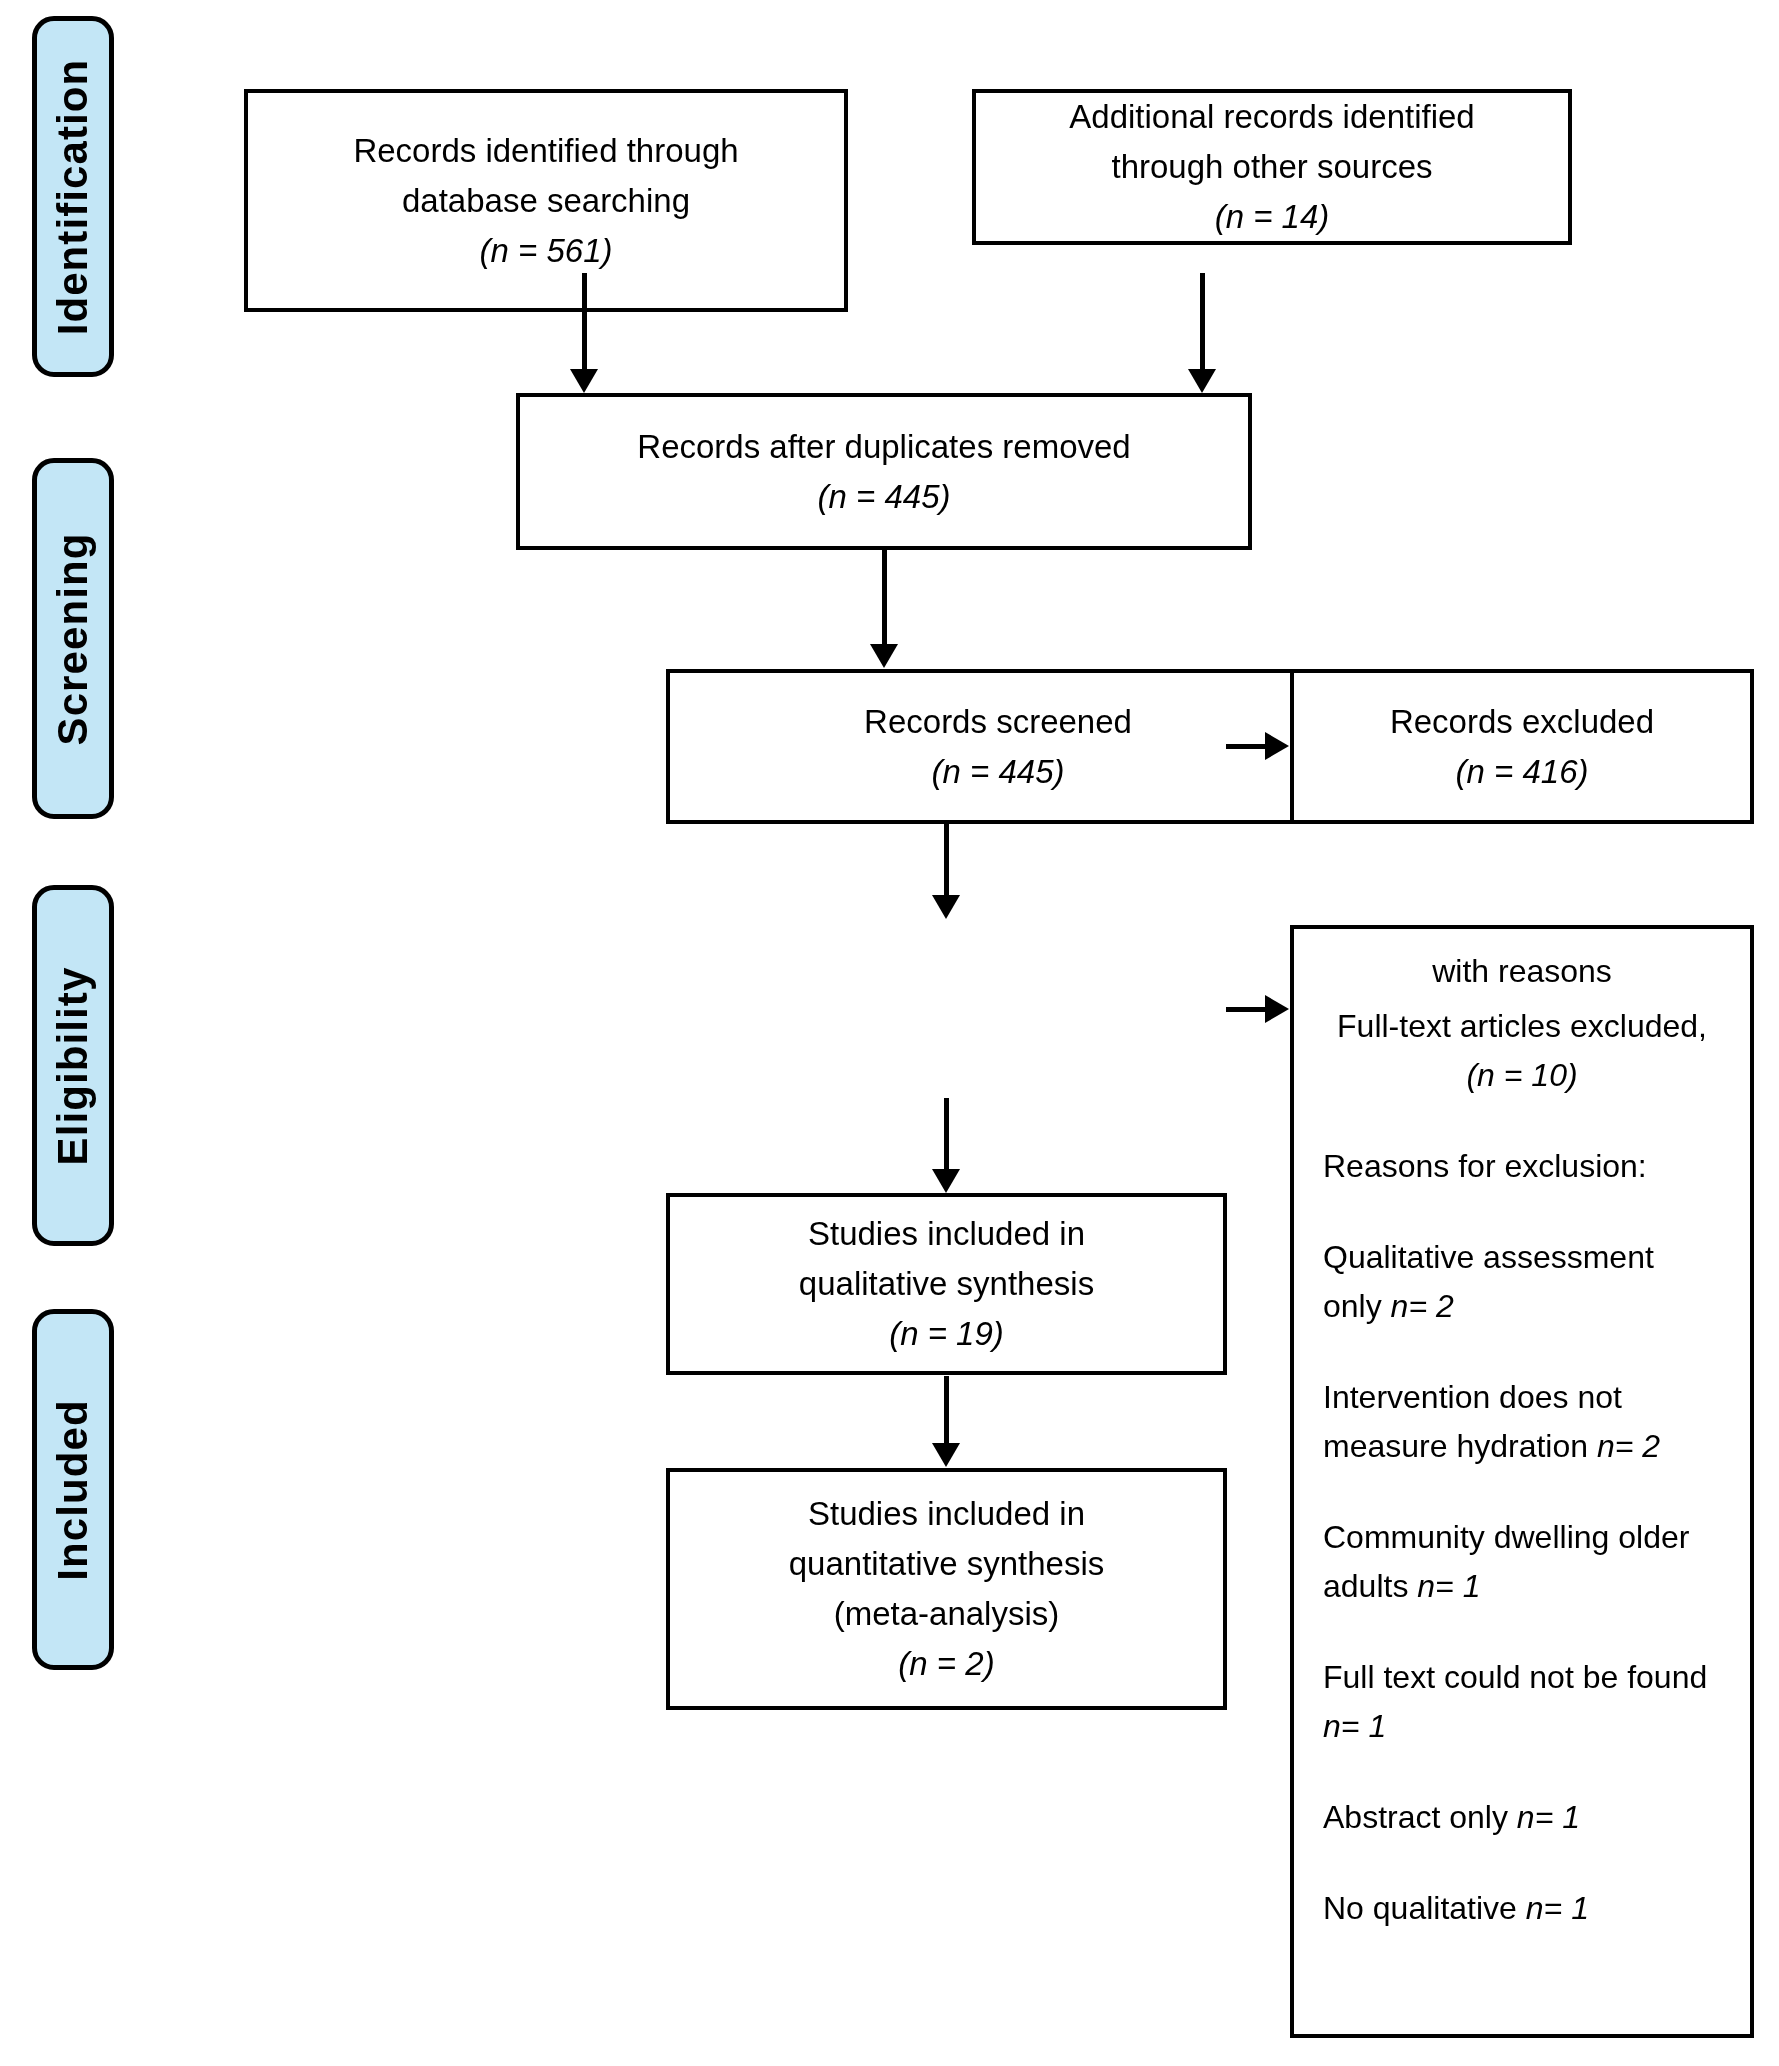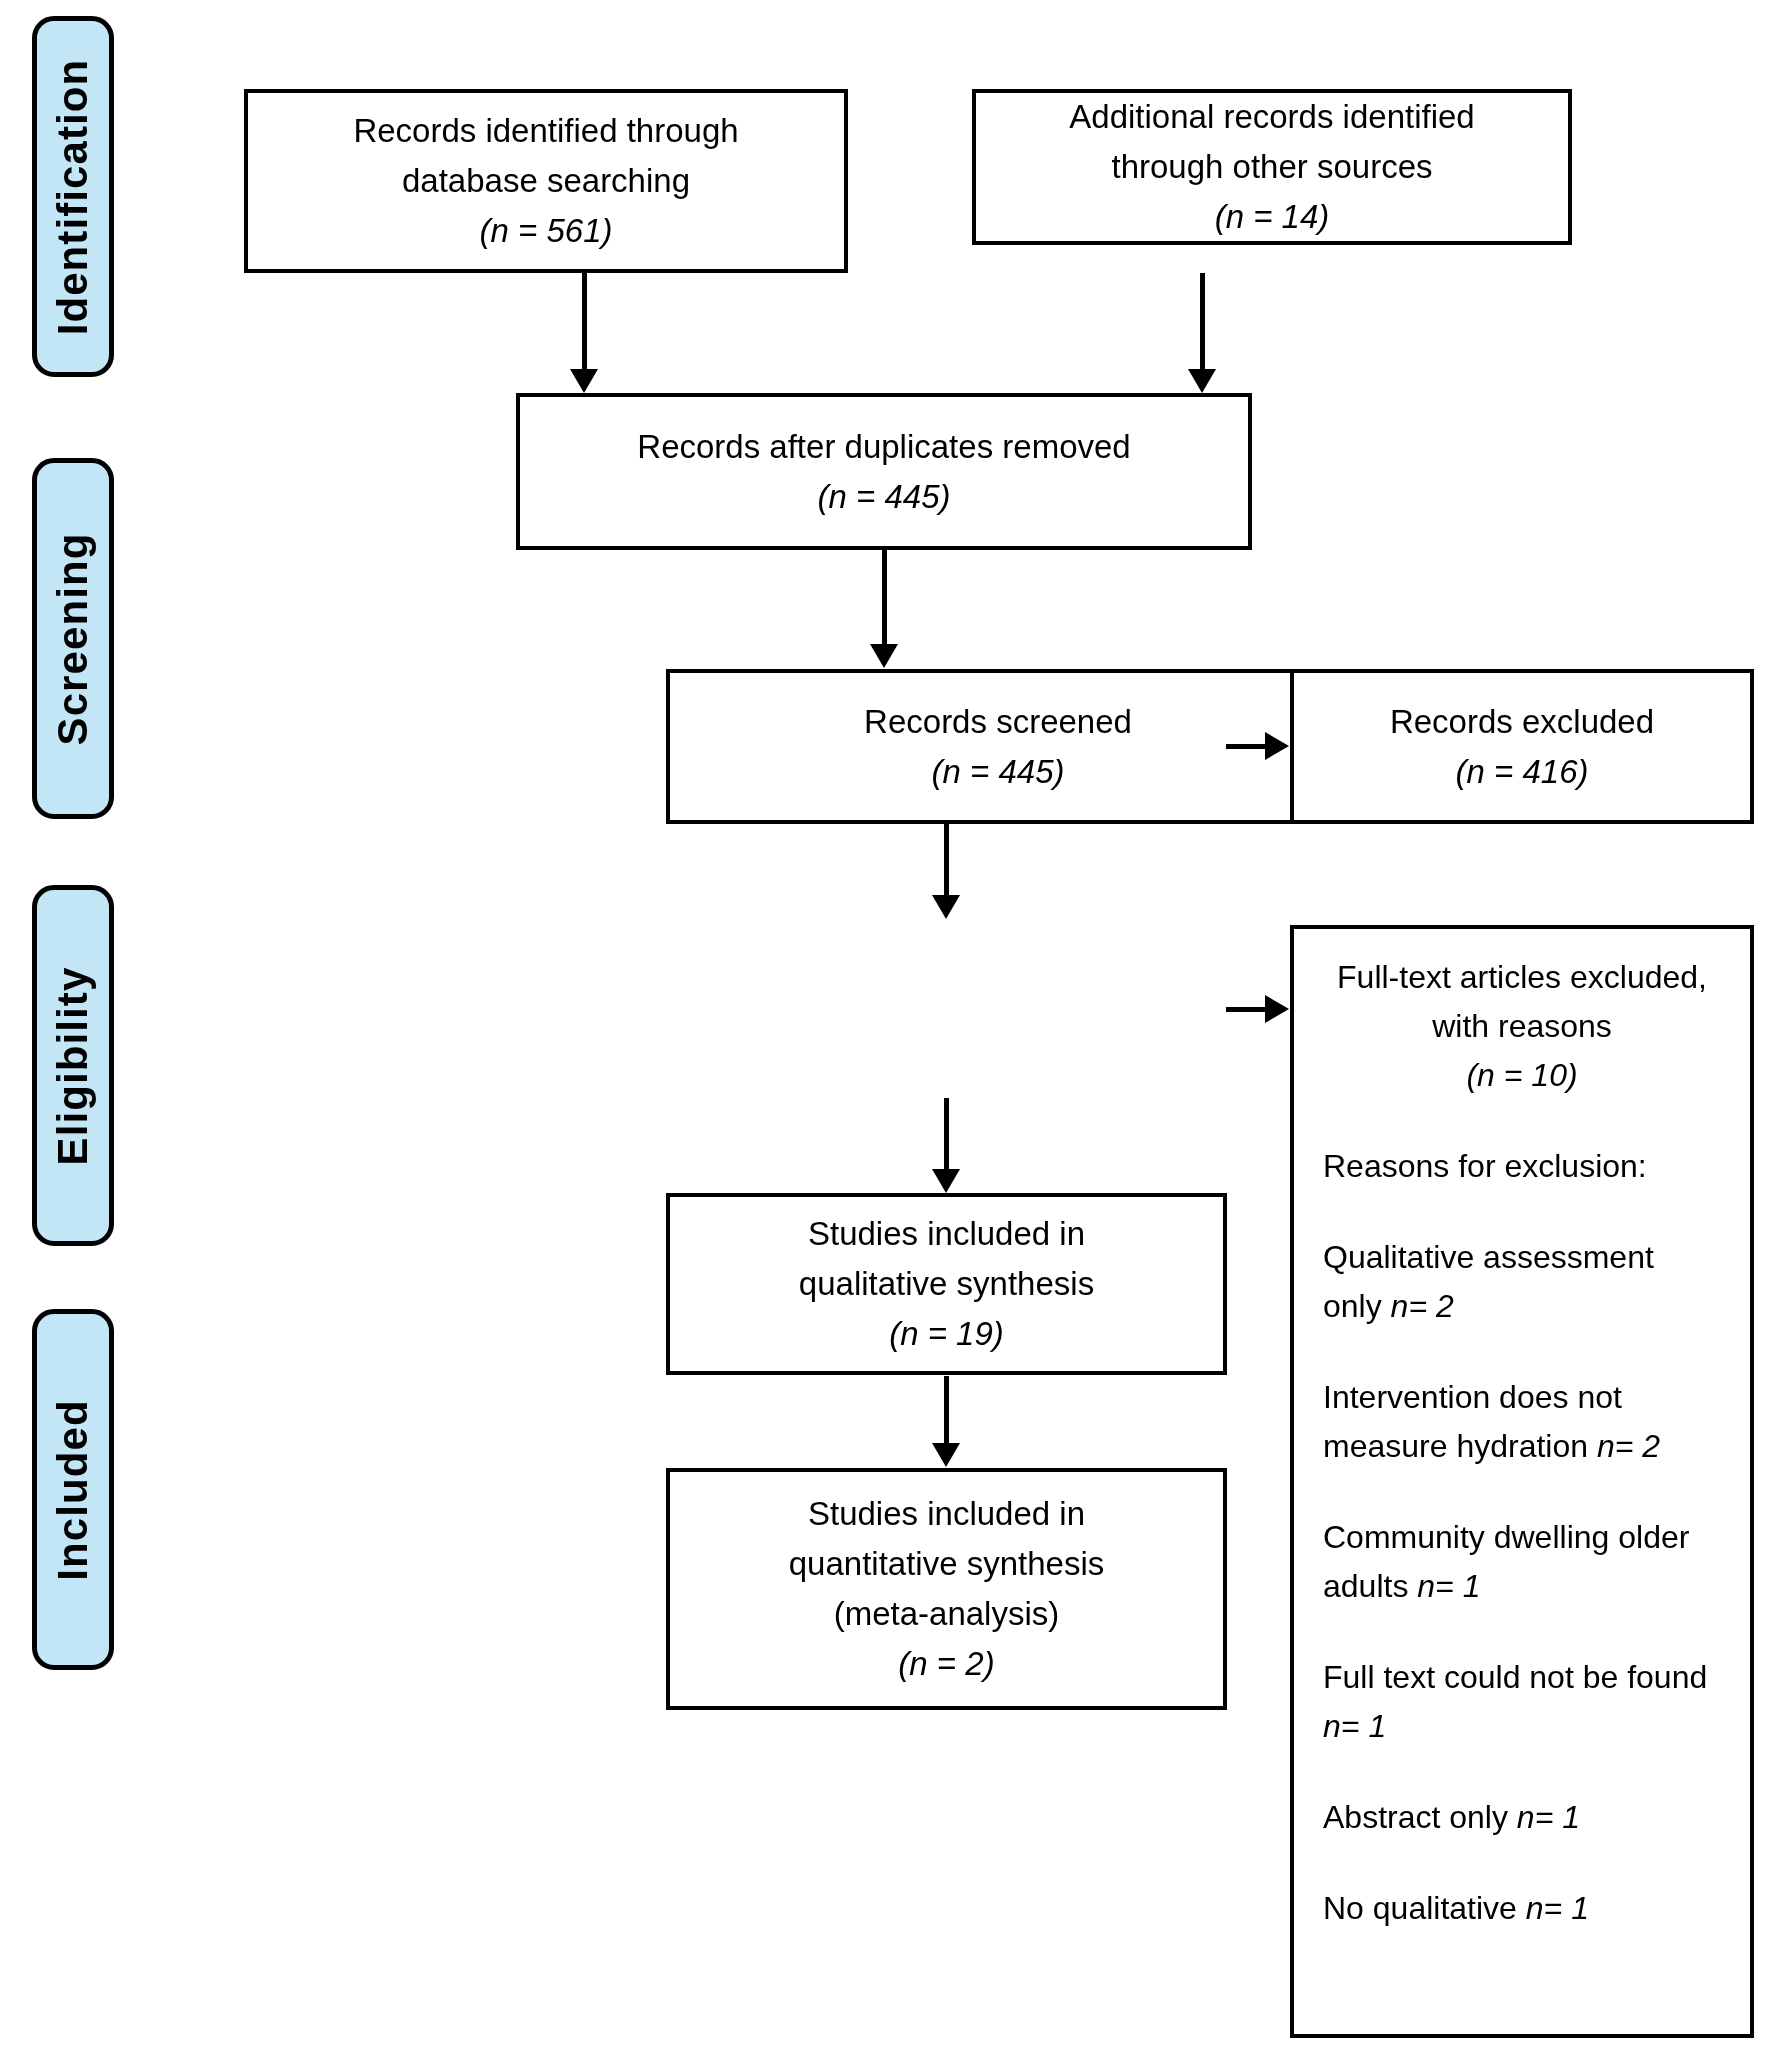--- a/index.html
+++ b/index.html
@@ -68,21 +68,21 @@
   <div class="stage" style="top:458px;height:361px;">
     <span class="rot">Screening</span>
   </div>
   <div class="stage" style="top:885px;height:361px;">
     <span class="rot">Eligibility</span>
   </div>
   <div class="stage" style="top:1309px;height:361px;">
     <span class="rot">Included</span>
   </div>
 
-  <div class="box" style="left:244px;top:89px;width:604px;height:184px;">
+  <div class="box" style="left:244px;top:89px;width:604px;height:223px;">
     <div>Records identified through</div>
     <div>database searching</div>
     <div class="it">(n = 561)</div>
   </div>
 
   <div class="box" style="left:972px;top:89px;width:600px;height:156px;text-align:right;">
     <div>Additional records identified</div>
     <div>through other sources</div>
     <div class="it">(n = 14)</div>
   </div>
@@ -97,22 +97,22 @@
     <div class="it">(n = 445)</div>
   </div>
 
   <div class="box" style="left:1290px;top:669px;width:464px;height:155px;">
     <div>Records excluded</div>
     <div class="it">(n = 416)</div>
   </div>
 
 
   <div class="bigbox" style="left:1290px;top:925px;width:464px;height:1113px;">
+    <p class="hdr">with reasons</p>
     <p class="hdr" style="margin-top:5.3px;">Full-text articles excluded,</p>
-    <p class="hdr">with reasons</p>
     <p class="hdr it">(n = 10)</p>
     <p class="subhdr">Reasons for exclusion:</p>
     <p class="reason"><span>Qualitative assessment only </span><span class="it">n= 2</span></p>
     <p class="reason"><span>Intervention does not measure hydration </span><span class="it">n= 2</span></p>
     <p class="reason"><span>Community dwelling older adults </span><span class="it">n= 1</span></p>
     <p class="reason"><span>Full text could not be found </span><span class="it">n= 1</span></p>
     <p class="reason"><span>Abstract only </span><span class="it">n= 1</span></p>
     <p class="reason"><span>No qualitative </span><span class="it">n= 1</span></p>
   </div>
 

